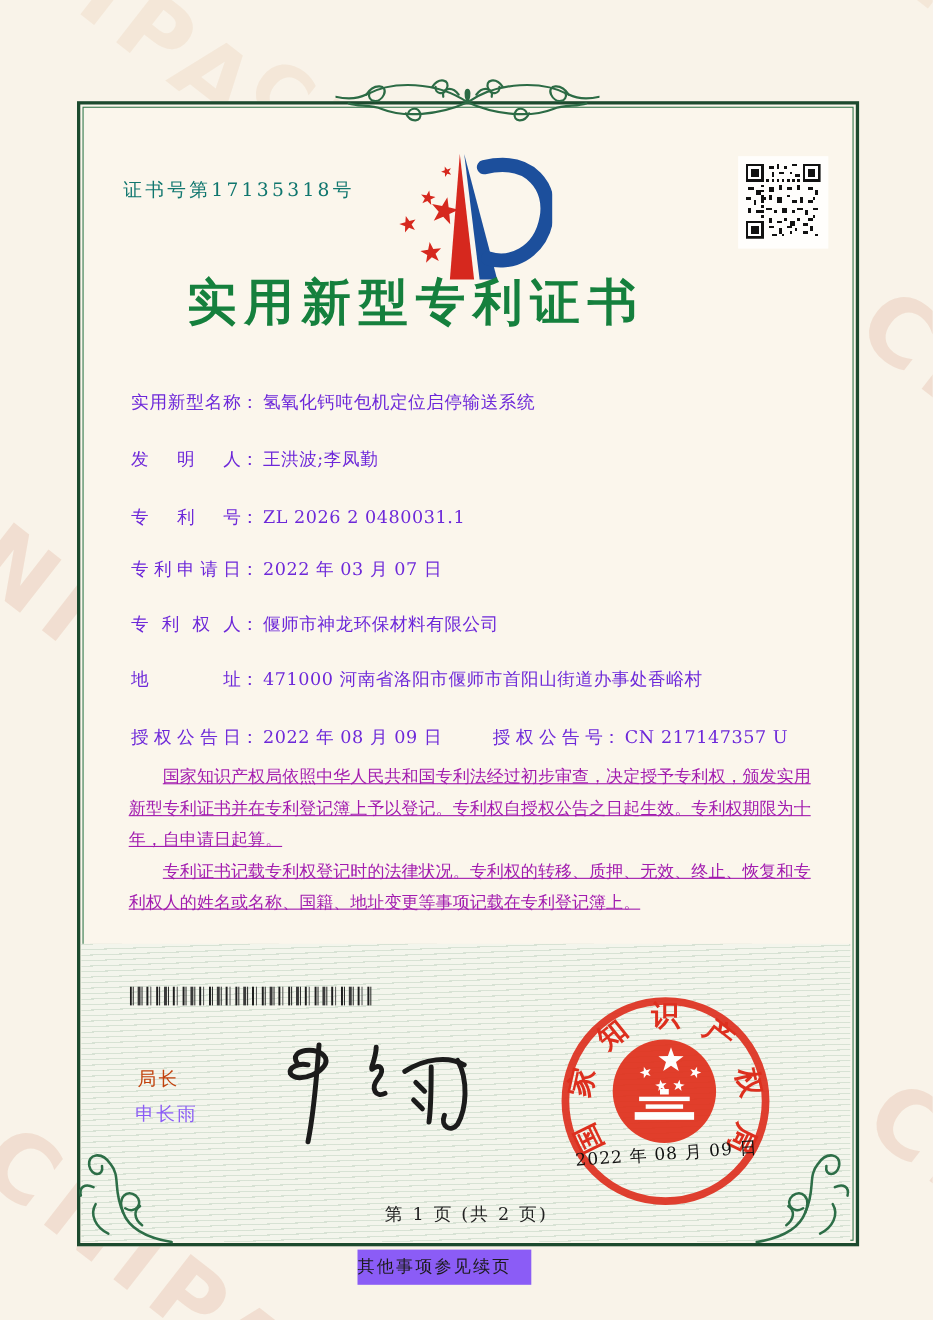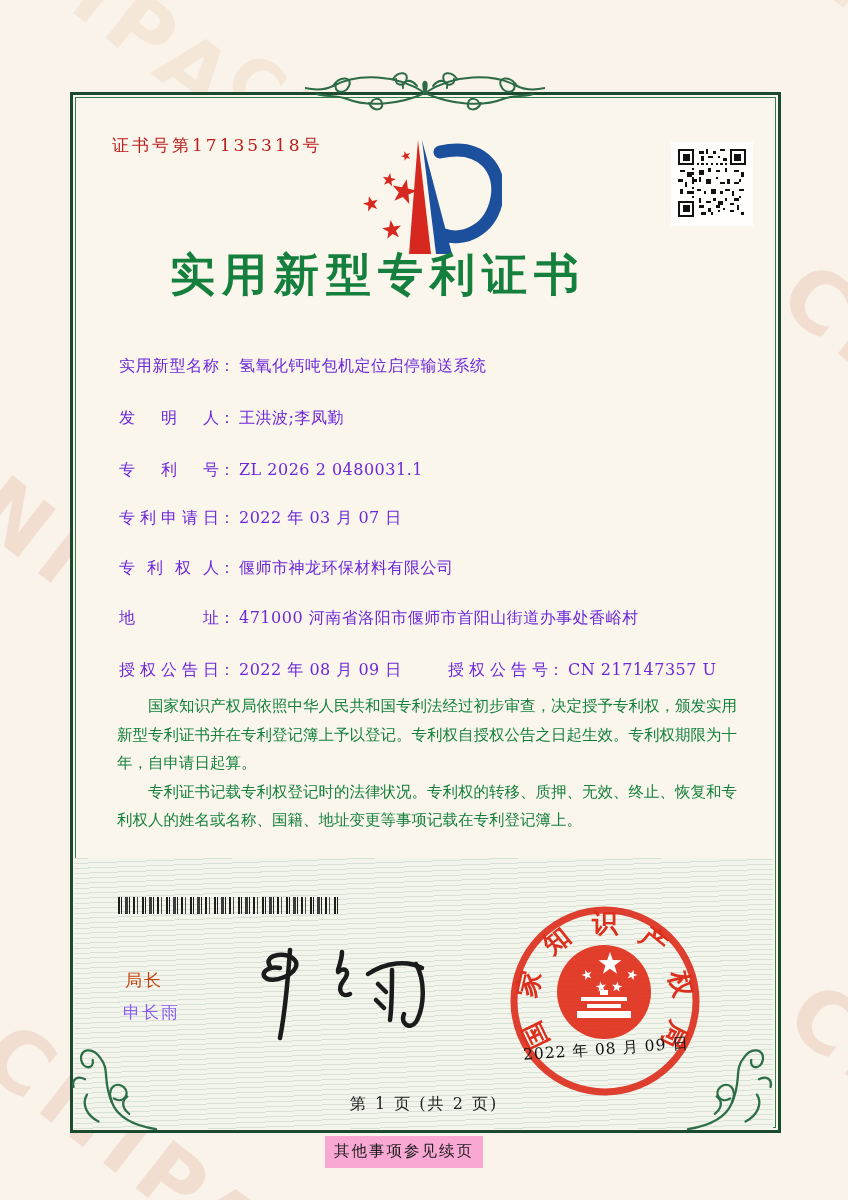--- a/index.html
+++ b/index.html
@@ -17,32 +17,32 @@
          background:#fbf6ec;z-index:2;}
   .frame-inner{position:absolute;inset:2px;border:1px solid #357a4e;}
   .band{position:absolute;left:74px;top:858px;width:699px;height:271px;z-index:3;
         background:
           repeating-linear-gradient(178deg, rgba(116,158,126,0.22) 0 1px, rgba(255,255,255,0) 1px 5px),
           #f3f5ec;}
 
   .orn{position:absolute;z-index:4;}
   .content{position:absolute;inset:0;z-index:5;}
 
-  .cert-no{position:absolute;left:112px;top:134px;font-size:17px;letter-spacing:3px;color:#b91c1c;}
+  .cert-no{position:absolute;left:112px;top:161px;font-size:17px;letter-spacing:3px;color:#0f766e;}
   .qr-patch{position:absolute;left:671px;top:142px;width:82px;height:84px;background:#fffefc;}
   .title{position:absolute;left:0;top:245px;width:756px;text-align:center;font-size:45px;
          font-weight:bold;letter-spacing:7px;color:#15803d;}
 
   .row{position:absolute;left:119px;font-size:16px;color:#6d28d9;white-space:nowrap;}
   .row .lab{display:inline-block;width:100px;text-align:justify;text-align-last:justify;vertical-align:bottom;}
   .row .val{margin-left:4px;letter-spacing:0.5px;}
   .row2{left:448px;}
 
   .paras{position:absolute;left:117px;top:692px;width:620px;font-size:15.5px;line-height:28.5px;
-         color:#15803d;text-align:justify;}
+         color:#a21caf;text-align:justify;text-decoration:underline;}
   .paras p{margin:0;text-indent:2em;}
 
   .barcode{position:absolute;left:118px;top:897px;width:222px;height:17px;
     background-image:linear-gradient(90deg,#1d1d1d 0 2px,rgba(0,0,0,0) 2px 3px,#1d1d1d 3px 4px,
       rgba(0,0,0,0) 4px 7px,#3a3a3a 7px 10px,rgba(0,0,0,0) 10px 11px,#1d1d1d 11px 12px,
       rgba(0,0,0,0) 12px 15px,#1d1d1d 15px 17px,rgba(0,0,0,0) 17px 19px,#4a4a4a 19px 20px,
       rgba(0,0,0,0) 20px 24px);
     background-size:24px 100%;background-repeat:repeat-x;}
 
   .director-title{position:absolute;left:125px;top:969px;font-size:17px;letter-spacing:2px;color:#c2410c;}
@@ -51,21 +51,21 @@
 
   .seal{position:absolute;left:507px;top:903px;width:196px;height:196px;z-index:6;}
   .seal-char{font-family:"DejaVu Serif","Liberation Serif",serif;font-weight:bold;font-size:26px;
              fill:#dd2f1e;text-anchor:middle;dominant-baseline:middle;}
   .seal-date{position:absolute;left:13px;top:136px;width:172px;text-align:center;font-size:15.5px;
              color:#111;transform:rotate(-4deg);white-space:nowrap;letter-spacing:1px;}
 
   .page-num{position:absolute;left:0;top:1094px;width:848px;text-align:center;font-size:16px;
             letter-spacing:2px;color:#222;}
   .cont-note{position:absolute;left:325px;top:1136px;width:158px;height:32px;line-height:30px;
-             background:#f9a8d4;text-align:center;font-size:15.5px;letter-spacing:2px;color:#1b1b1b;z-index:6;}
+             background:#8b5cf6;text-align:left;font-size:15.5px;letter-spacing:2px;color:#1b1b1b;z-index:6;}
 </style>
 </head>
 <body>
 
 <div class="page">
 
   <span class="wm light" style="left:-70px;top:-55px;">CNIPA</span>
   <span class="wm light" style="left:688px;top:-70px;">CNIPA</span>
   <span class="wm light" style="left:205px;top:115px;font-size:70px;">CNIPA</span>
   <span class="wm" style="left:758px;top:335px;">CNIPA</span>

